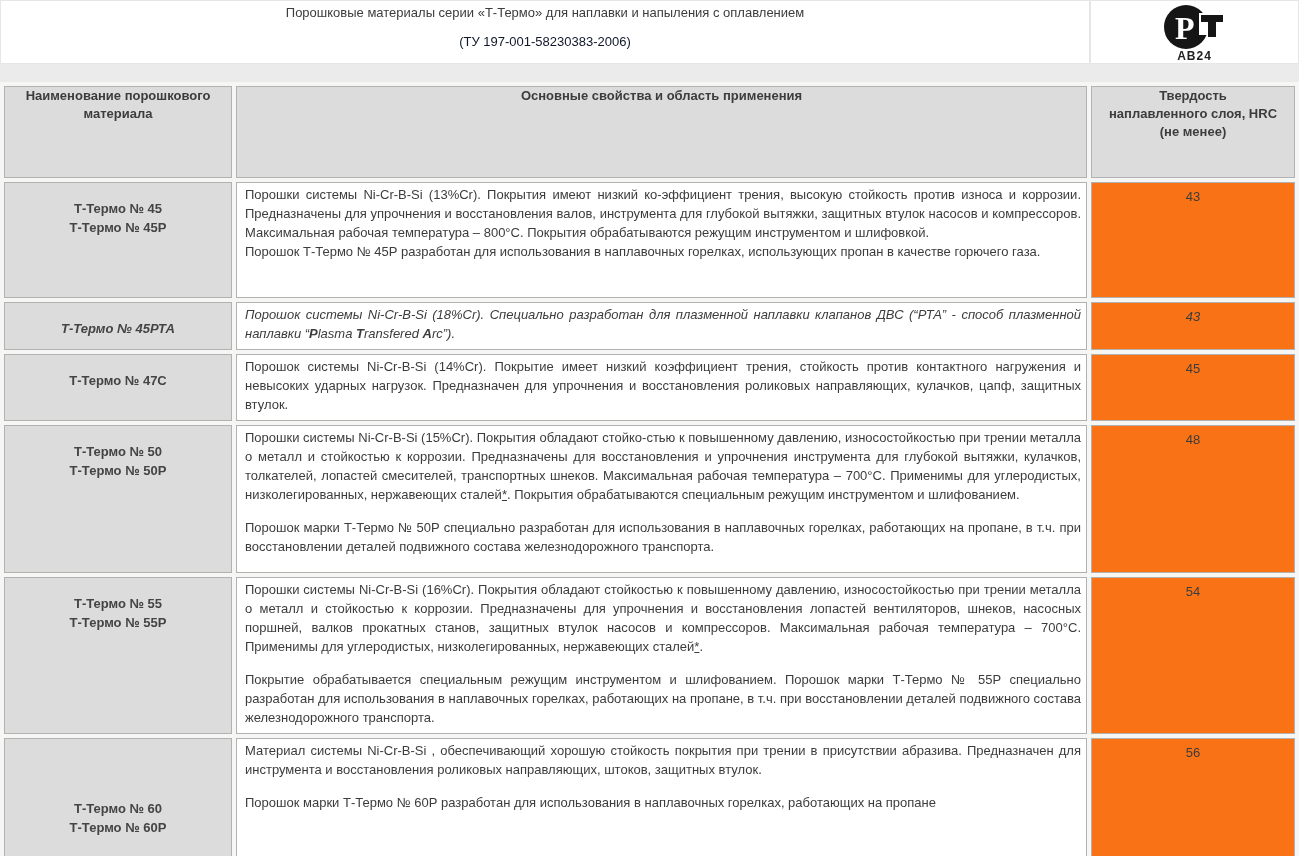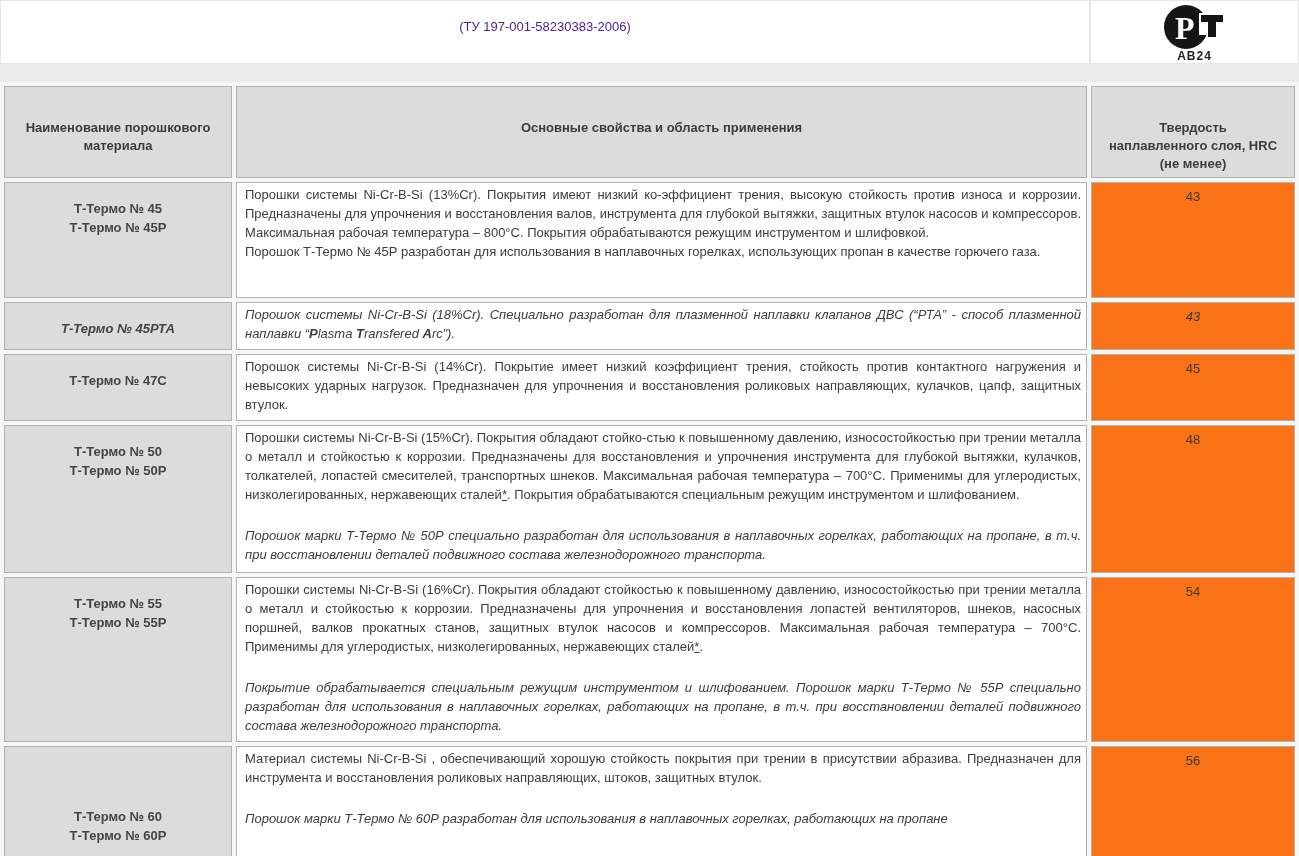--- a/index.html
+++ b/index.html
@@ -8,69 +8,70 @@
     background:#ffffff; color:#3c3c3c;
     font-family:"Liberation Sans", sans-serif;
     font-size:13px;
   }
   .top-section { display:flex; width:1299px; box-sizing:border-box; }
   .title-cell {
     flex:1; box-sizing:border-box; border:1px solid #e6e6e6;
     text-align:center; height:64px; padding-top:4px;
   }
   .title-line1 { font-size:13px; color:#3c3c3c; }
-  .title-line2 { font-size:13px; color:#4c1d95; margin-top:14px; }
+  .title-line2 { font-size:13px; color:#0f172a; margin-top:14px; }
   .logo-cell {
     width:209px; box-sizing:border-box; border:1px solid #e6e6e6;
     display:flex; flex-direction:column; align-items:center; justify-content:flex-start;
     height:64px; padding-top:2px;
   }
   .cert-code { font-weight:bold; font-size:12px; letter-spacing:1px; color:#222; margin-top:-2px; }
   .spacer-strip { height:18px; background:#ebebeb; width:1299px; }
   table.main {
     border-collapse:separate; border-spacing:4px;
     width:1299px; table-layout:fixed; background:#f6f6f5;
   }
   col.c1 { width:228px; }
   col.c3 { width:204px; }
   th, td { border:1px solid #b2b2b2; box-sizing:border-box; }
   th {
     background:#dcdcdc; font-weight:bold; font-size:13px; color:#3c3c3c;
-    vertical-align:top; padding-top:32px; text-align:center; height:92px;
+    vertical-align:top; padding-top:0; text-align:center; height:92px;
     line-height:18px;
   }
   td.name {
     background:#dcdcdc; font-weight:bold; font-size:13px; color:#444;
     vertical-align:top; text-align:center; padding-top:16px; line-height:19px;
   }
   td.desc {
     background:#ffffff; vertical-align:top; text-align:justify;
     padding:2px 5px 6px 8px; line-height:19px; font-size:13px;
   }
   td.hard {
     background:#f97316; vertical-align:top; text-align:center;
     padding-top:6px; font-size:13px;
   }
   td.desc p { margin:0; }
-  td.desc p.gap { margin-top:22px;font-style:italic; }
+  td.desc p.gap { margin-top:14px; }
   tbody tr:nth-child(1) { height:116px; }
   tbody tr:nth-child(2) { height:42px;font-style:italic; }
   tbody tr:nth-child(3) { height:56px; }
   tbody tr:nth-child(4) { height:148px; }
   tbody tr:nth-child(5) { height:148px; }
   tbody tr:nth-child(6) { height:170px; }
   tbody tr:nth-child(6) td.name { padding-top:60px; }
   .run-b { font-weight:bold; }
   .run-u { text-decoration:underline; }
 </style>
 </head>
 <body>
 
 <div class="top-section">
   <div class="title-cell">
+    <div class="title-line1">Порошковые материалы серии «Т-Термо» для наплавки и напыления с оплавлением</div>
     <div class="title-line2">(ТУ 197-001-58230383-2006)</div>
   </div>
   <div class="logo-cell">
     <svg width="64" height="48" viewBox="0 0 64 48">
       <circle cx="23" cy="24" r="22" fill="#151515"></circle>
       <rect x="36" y="10" width="28" height="22" fill="#ffffff"></rect>
       <rect x="38" y="12" width="22" height="7" fill="#151515"></rect>
       <rect x="45" y="12" width="8" height="22" fill="#151515"></rect>
       <text x="12" y="36" fill="#ffffff" font-family="Liberation Serif, serif" font-size="32" font-weight="bold">Р</text>
     </svg>

